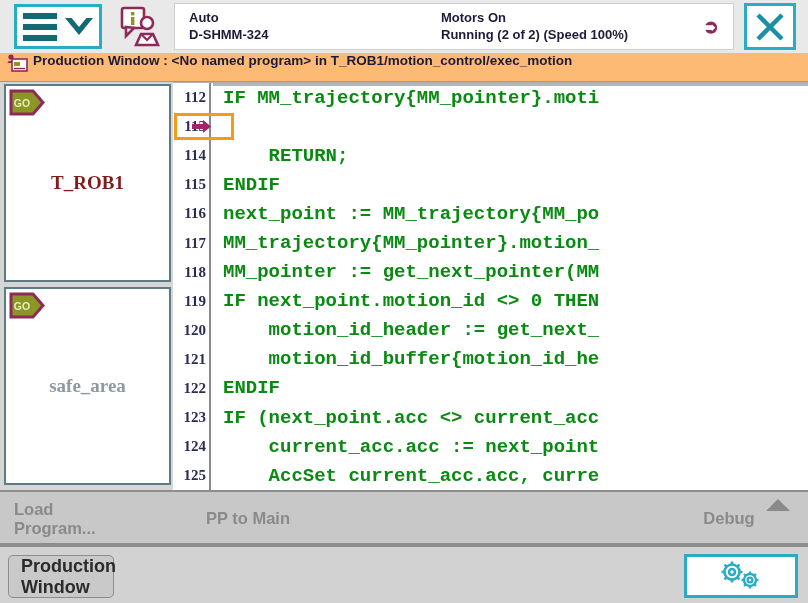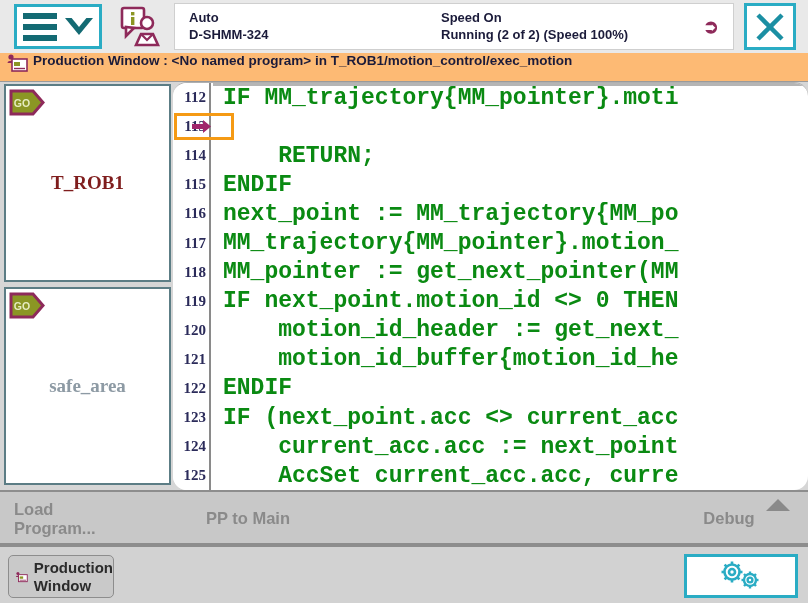--- a/index.html
+++ b/index.html
@@ -133,21 +133,20 @@
   .task-name.active   { color: #7f1d1d; }
   .task-name.inactive { color: #8d9aa4; }
 
   
   .editor {
     position: absolute; left: 173px; top: 0;
     width: 635px; height: 408px;
     background: #ffffff;
     border-top: 1px solid #b0b0b0;
     overflow: hidden;
-    border-radius: 14px;
   }
   .gutter {
     position: absolute; left: 0; top: 0;
     width: 38px; height: 408px;
     background: #ffffff;
     border-right: 2px solid #8a8a8a;
   }
   .code-rows {
     position: absolute; left: 0; top: 0;
     width: 635px; height: 408px;
@@ -165,21 +164,21 @@
     font-size: 15px; font-weight: bold;
     color: #2b2b5a;
     flex: none;
     position: relative;
     z-index: 2;
   }
   .code {
     flex: 1;
     padding-left: 12px;
     font-family: "Liberation Mono", monospace;
-    font-size: 23px;
+    font-size: 19px;
     font-weight: bold;
     color: #0a8a12;
     white-space: pre;
     overflow: hidden;
   }
   
   .row.pp-row .lineno { color: #2b2b5a; }
   .pp-highlight {
     position: absolute; left: 1px; top: 1px;
     width: 60px; height: 27px;
@@ -238,21 +237,21 @@
     position: absolute; left: 8px; top: 8px;
     width: 106px; height: 43px;
     background: #c9c9c9;
     border: 1px solid #8d8d8d;
     border-radius: 5px;
     display: flex; align-items: center;
     padding-left: 6px;
     gap: 6px;
   }
   .tb-btn .label {
-    font-size: 15px; font-weight: bold; color: #2b2b2b;
+    font-size: 18px; font-weight: bold; color: #2b2b2b;
     line-height: 1.15;
   }
   .tb-gears {
     position: absolute; right: 10px; top: 7px;
     width: 114px; height: 44px;
     background: #ffffff;
     border: 3px solid #2aacc4;
     display: flex; align-items: center; justify-content: center;
   }
 </style>
@@ -283,21 +282,21 @@
         <path d="M25 30 L31 36 L37 30" fill="none" stroke="#8e2a5a" stroke-width="2.2"></path>
       </svg>
     </div>
 
     <div class="status-box">
       <div class="status-col left">
         <span class="l1">Auto</span>
         <span class="l2">D-SHMM-324</span>
       </div>
       <div class="status-col right">
-        <span class="l1">Speed On</span>
+        <span class="l1">Motors On</span>
         <span class="l2">Running (2 of 2) (Speed 100%)</span>
       </div>
       <span class="stop-icon">➲</span>
     </div>
 
     <div class="close-btn">
       <svg width="34" height="34" viewBox="0 0 34 34">
         <line x1="5" y1="5" x2="29" y2="29" stroke="#1b8fa3" stroke-width="4.5"></line>
         <line x1="29" y1="5" x2="5" y2="29" stroke="#1b8fa3" stroke-width="4.5"></line>
       </svg>

